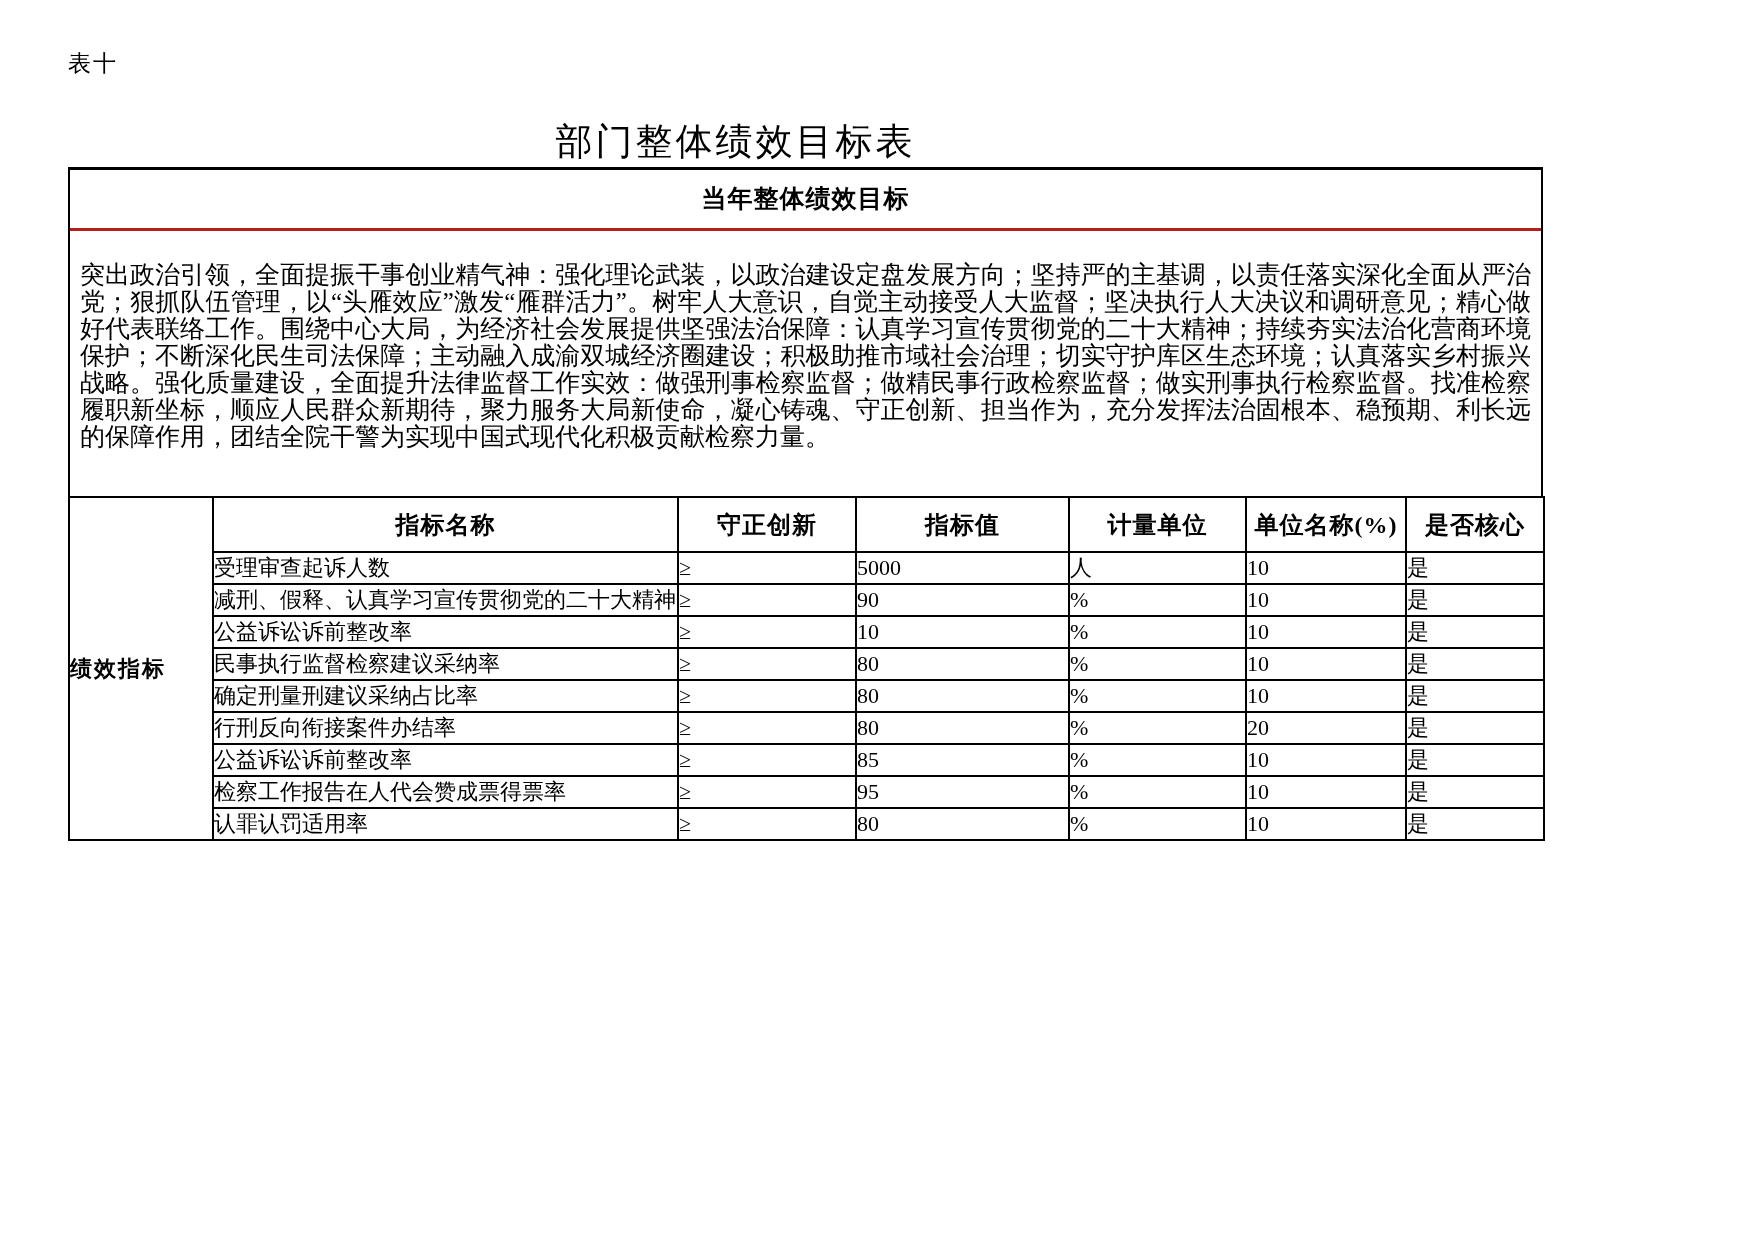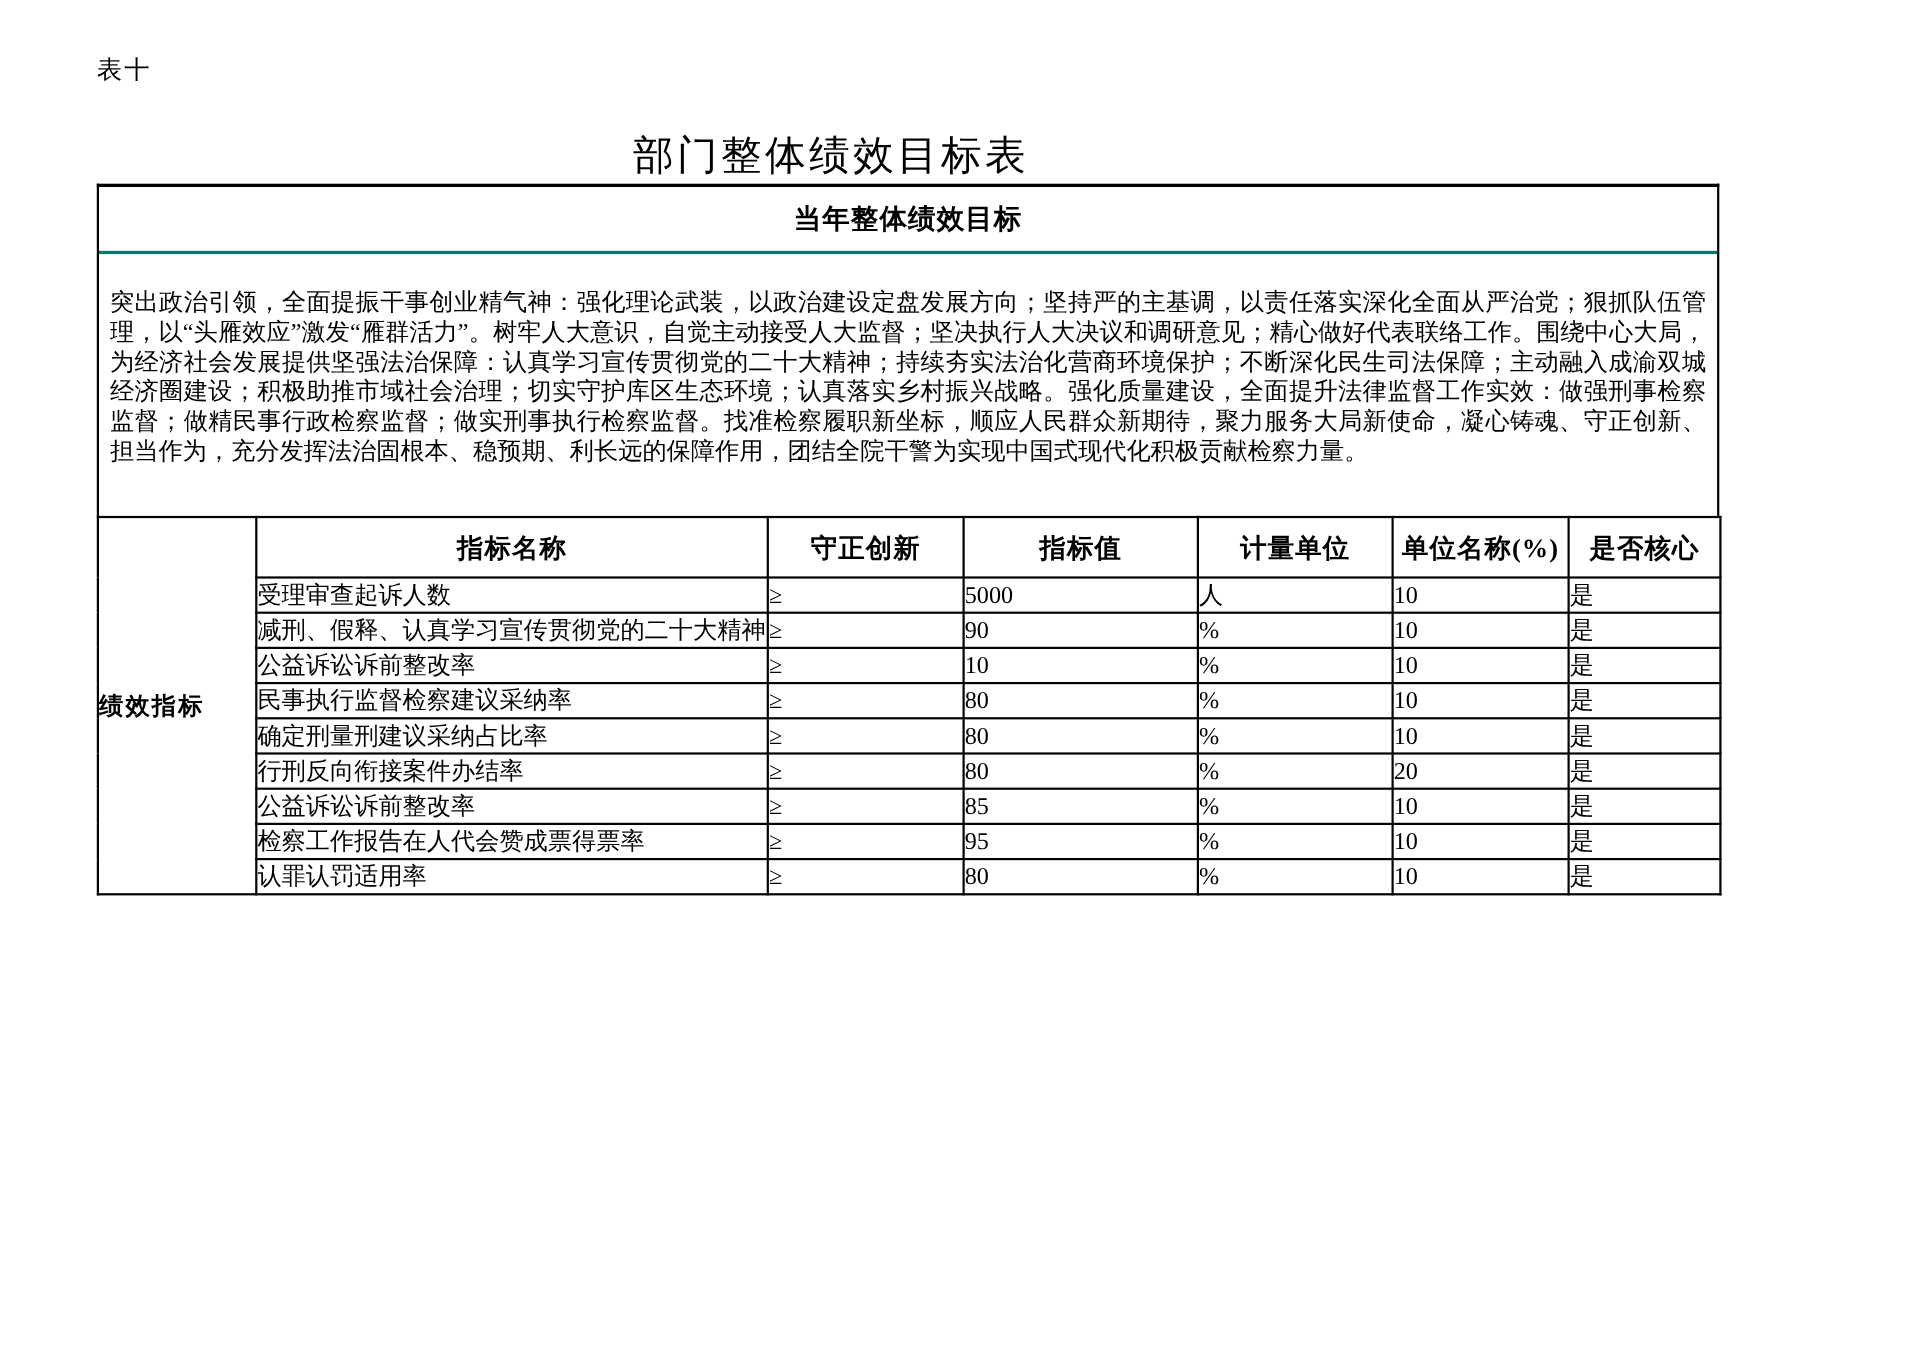--- a/index.html
+++ b/index.html
@@ -10,21 +10,21 @@
   body {
     width: 1754px;
     height: 1241px;
     font-family: "Liberation Serif", serif;
     color: #000000;
     position: relative;
     overflow: hidden;
   }
   .content {
     width: 1475px;
-    margin-left: 88px;
+    margin-left: 68px;
     box-sizing: border-box;
   }
   .table-label {
     padding-top: 48px;
     font-size: 23px;
     letter-spacing: 2px;
   }
   .doc-title {
     margin-top: 38px;
     font-size: 37px;
@@ -43,25 +43,25 @@
     border: 2px solid #000;
     border-top-width: 3px;
     border-bottom: none;
     box-sizing: border-box;
   }
   .goal-header {
     font-size: 25px;
     font-weight: bold;
     text-align: center;
     padding: 12px 0 13px 0;
-    border-bottom: 3px solid #0f766e;
+    border-bottom: 3px solid #b91c1c;
     letter-spacing: 1px;
   }
   .goal-body {
-    font-size: 22px;
+    font-size: 25px;
     line-height: 27px;
     text-align: justify;
     padding: 30px 10px 46px 10px;
   }
   table.indicators {
     border-collapse: collapse;
     table-layout: fixed;
     width: 1475px;
   }
   table.indicators th,

